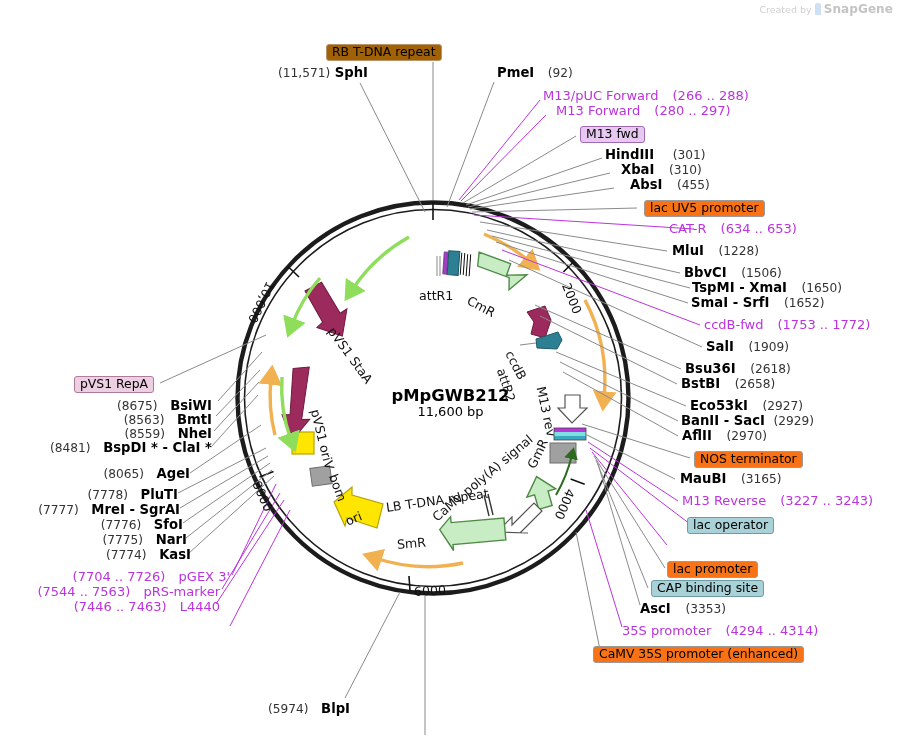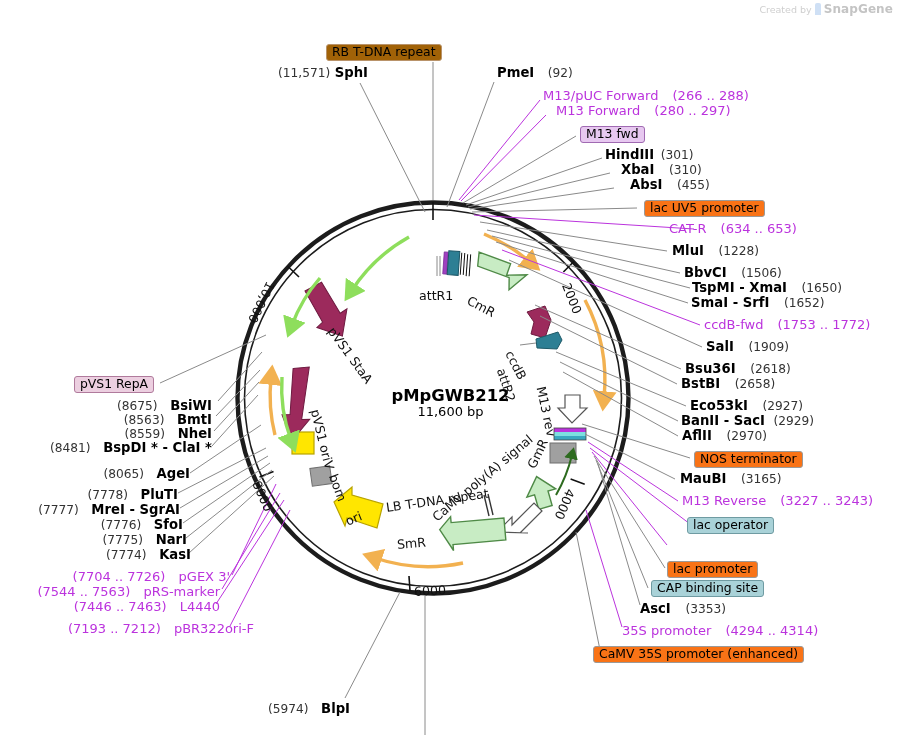--- a/index.html
+++ b/index.html
@@ -306,21 +306,21 @@
   </div>
   <div class="lbl prim" style="left:556px;top:104px;">
     <span>M13 Forward</span>
     <span class="rng" style="margin-left:10px;">(280 .. 297)</span>
   </div>
   <div class="lbl" style="left:580px;top:125px;">
     <span class="box m13fwd">M13 fwd</span>
   </div>
   <div class="lbl enz" style="left:605px;top:148px;">
     <span>HindIII</span>
-    <span class="pos" style="margin-left:2px;">(301)</span>
+    <span class="pos" style="margin-left:14px;">(301)</span>
   </div>
   <div class="lbl enz" style="left:621px;top:163px;">
     <span>XbaI</span>
     <span class="pos" style="margin-left:10px;">(310)</span>
   </div>
   <div class="lbl enz" style="left:630px;top:178px;">
     <span>AbsI</span>
     <span class="pos" style="margin-left:10px;">(455)</span>
   </div>
   <div class="lbl" style="left:644px;top:199px;">
@@ -453,24 +453,20 @@
     <span>(7704 .. 7726)</span>
     <span style="margin-left:9px;">pGEX 3'</span>
   </div>
   <div class="lbl prim r" style="left:12px;top:585px;width:208px;">
     <span>(7544 .. 7563)</span>
     <span style="margin-left:9px;">pRS-marker</span>
   </div>
   <div class="lbl prim r" style="left:12px;top:600px;width:208px;">
     <span>(7446 .. 7463)</span>
     <span style="margin-left:9px;">L4440</span>
-  </div>
-  <div class="lbl prim r" style="left:12px;top:622px;width:242px;">
-    <span>(7193 .. 7212)</span>
-    <span style="margin-left:9px;">pBR322ori-F</span>
   </div>
 
   <div class="lbl enz r" style="left:180px;top:702px;width:170px;">
     <span class="pos">(5974)</span>
     <span style="margin-left:8px;">BlpI</span>
   </div>
 
   <div class="center-name" style="top:386px;">pMpGWB212</div>
   <div class="center-bp" style="top:404px;">11,600 bp</div>
 

